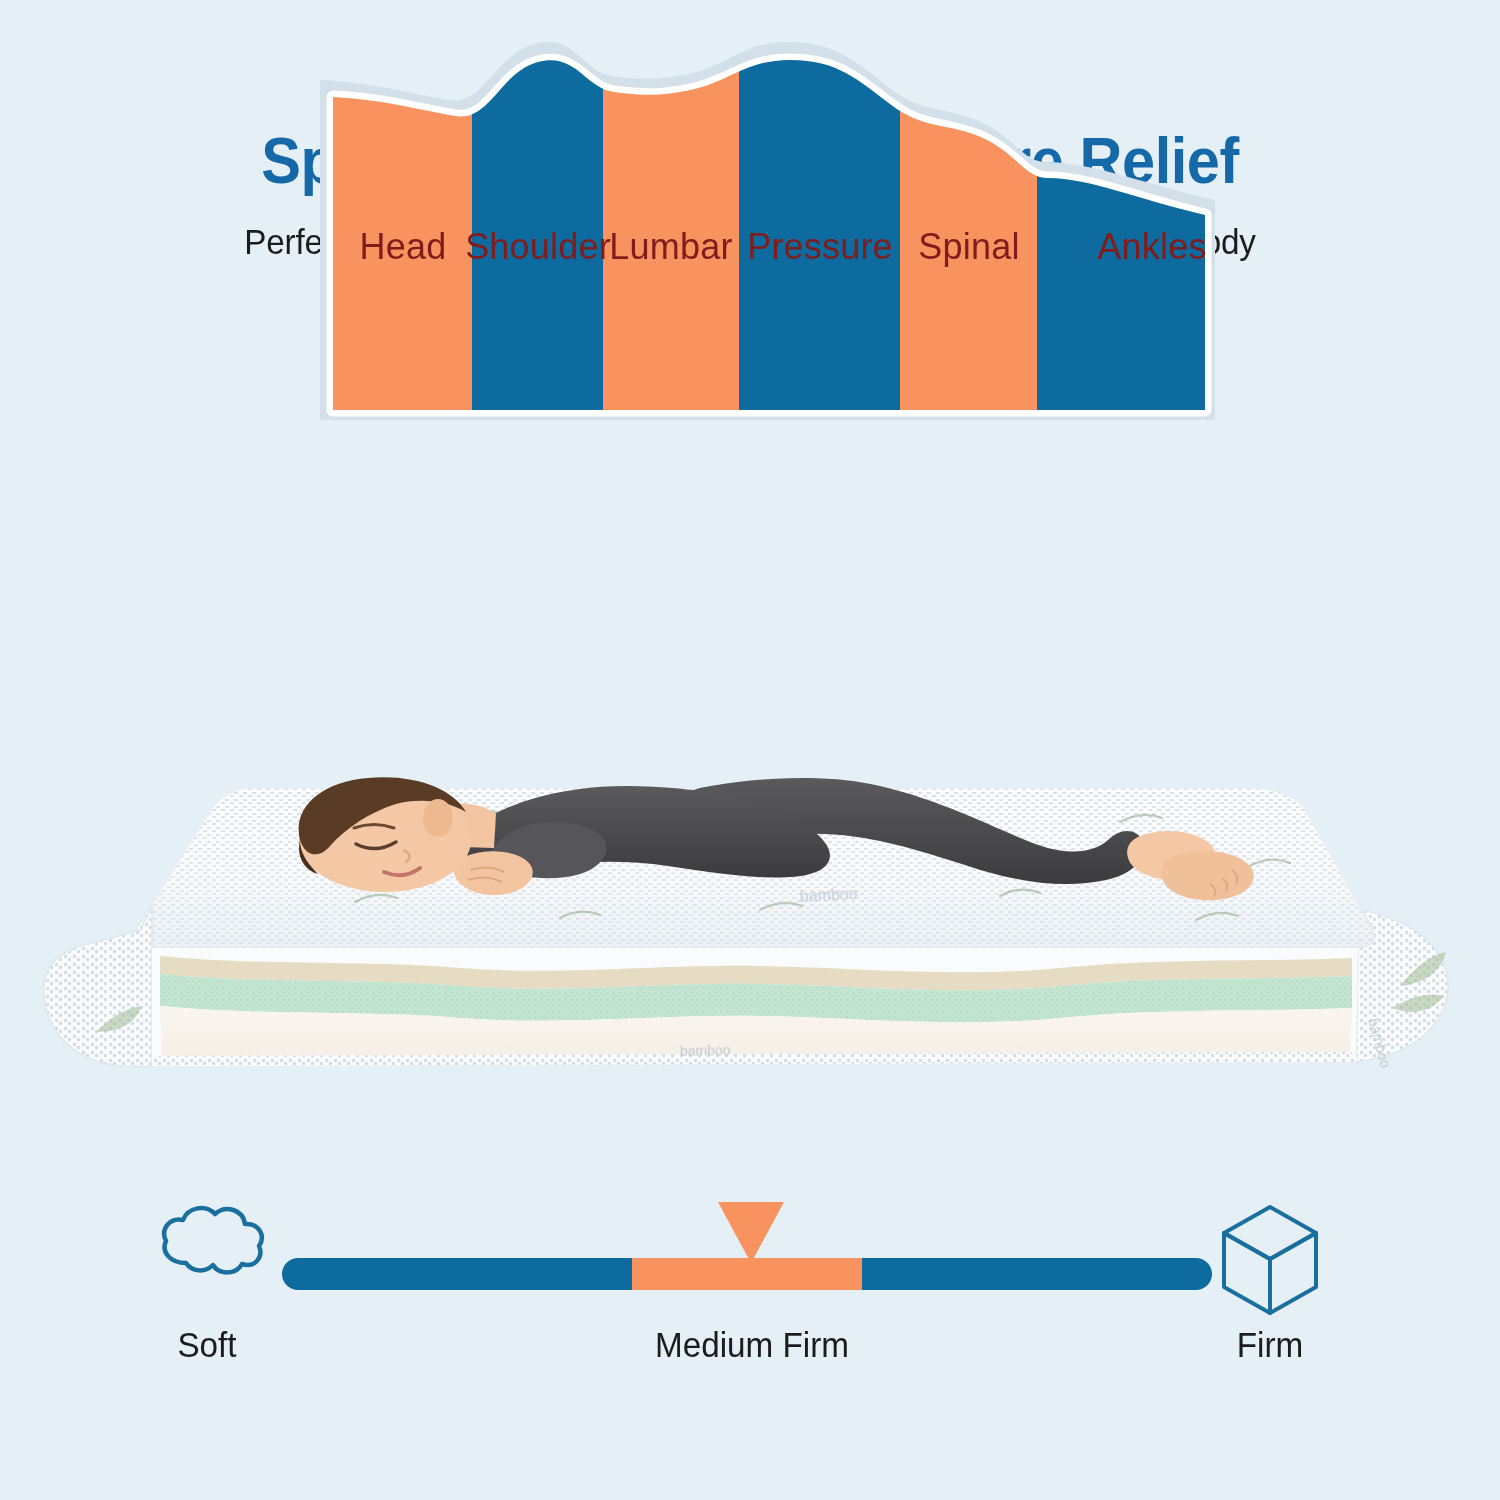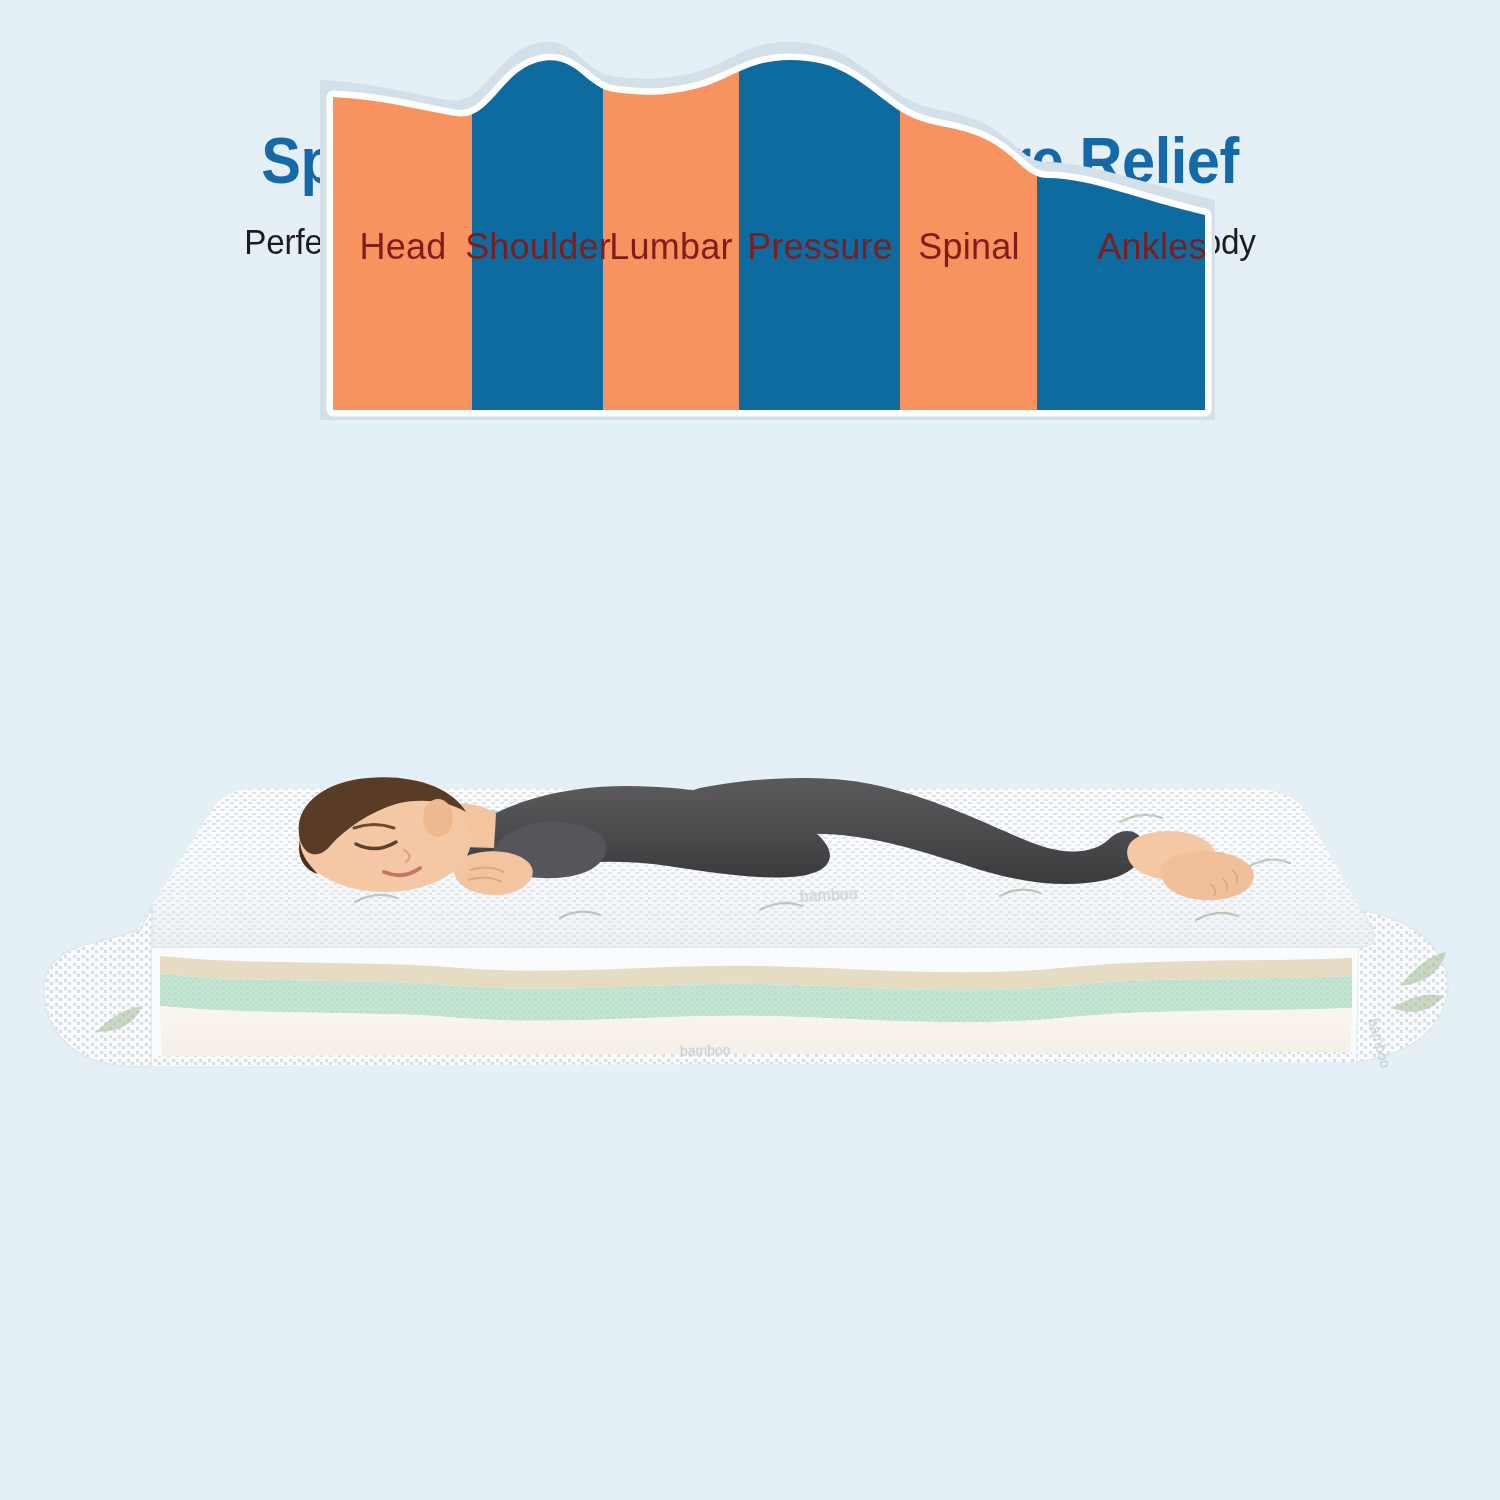--- a/index.html
+++ b/index.html
@@ -323,14 +323,52 @@
             C 1159,98 1164,90 1174,86 Z" fill="#f0c09b"></path>
         <g stroke="#dda87f" stroke-width="1.8" fill="none">
           <path d="M 1232,100 q 8,6 4,14"></path>
           <path d="M 1222,108 q 8,6 4,14"></path>
           <path d="M 1210,114 q 8,5 4,12"></path>
         </g>
       </g>
     </svg>
   </div>
 
+  <div class="firm">
+    <svg width="1500" height="200" viewBox="0 0 1500 200">
+
+      <path d="M 718,17 L 784,17 L 751,78 Z" fill="#f8925e"></path>
+
+      <g>
+        <rect x="282" y="73" width="350" height="32" rx="16" fill="#0d6ba0"></rect>
+        <rect x="600" y="73" width="60" height="32" fill="#0d6ba0"></rect>
+        <rect x="632" y="73" width="240" height="32" fill="#f8925e"></rect>
+        <rect x="862" y="73" width="350" height="32" rx="16" fill="#0d6ba0"></rect>
+        <rect x="862" y="73" width="40" height="32" fill="#0d6ba0"></rect>
+      </g>
+
+      <g fill="none" stroke="#1b6f9e" stroke-width="4.5" stroke-linejoin="round" stroke-linecap="round">
+        <path d="M 186,78
+                 C 170,78 161,67 166,56
+                 C 160,44 170,32 183,35
+                 C 188,22 206,19 215,29
+                 C 226,19 243,25 245,39
+                 C 259,38 266,51 259,61
+                 C 264,73 254,83 242,79
+                 C 236,90 219,90 213,80
+                 C 205,88 192,87 186,78 Z"></path>
+      </g>
+
+      <g fill="none" stroke="#1b6f9e" stroke-width="4" stroke-linejoin="round">
+        <path d="M 1270,22 L 1316,48 L 1270,74 L 1224,48 Z"></path>
+        <path d="M 1224,48 L 1224,102 L 1270,128 L 1270,74 Z"></path>
+        <path d="M 1270,74 L 1270,128 L 1316,102 L 1316,48 Z"></path>
+      </g>
+    </svg>
+
+    <div class="firm-txt">
+      <div class="ftext" style="left:207px;top:140px;">Soft</div>
+      <div class="ftext" style="left:752px;top:140px;">Medium Firm</div>
+      <div class="ftext" style="left:1270px;top:140px;">Firm</div>
+    </div>
+  </div>
 
 </div>
 
 </body></html>

